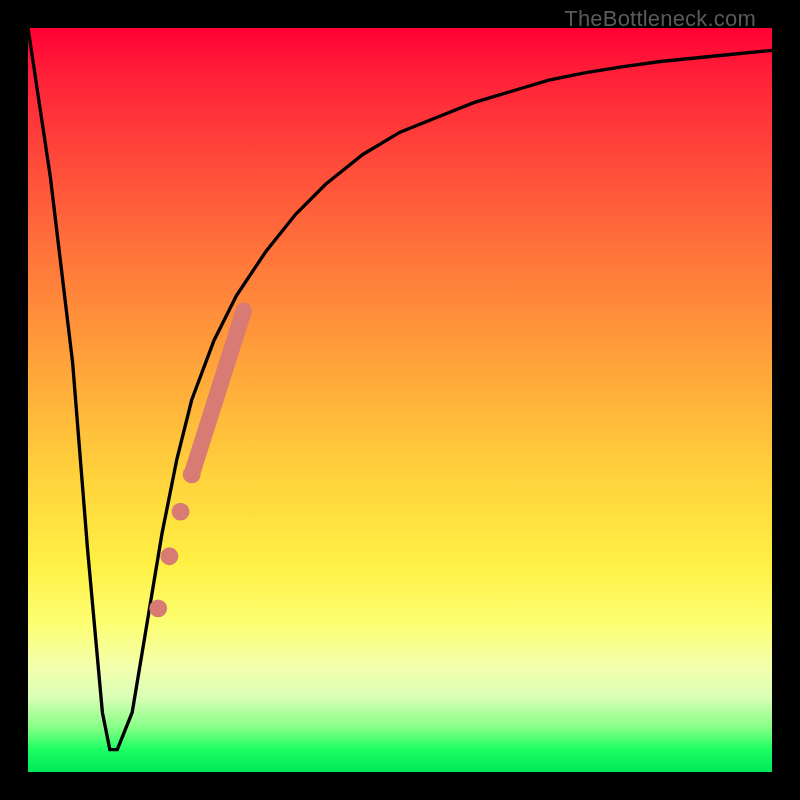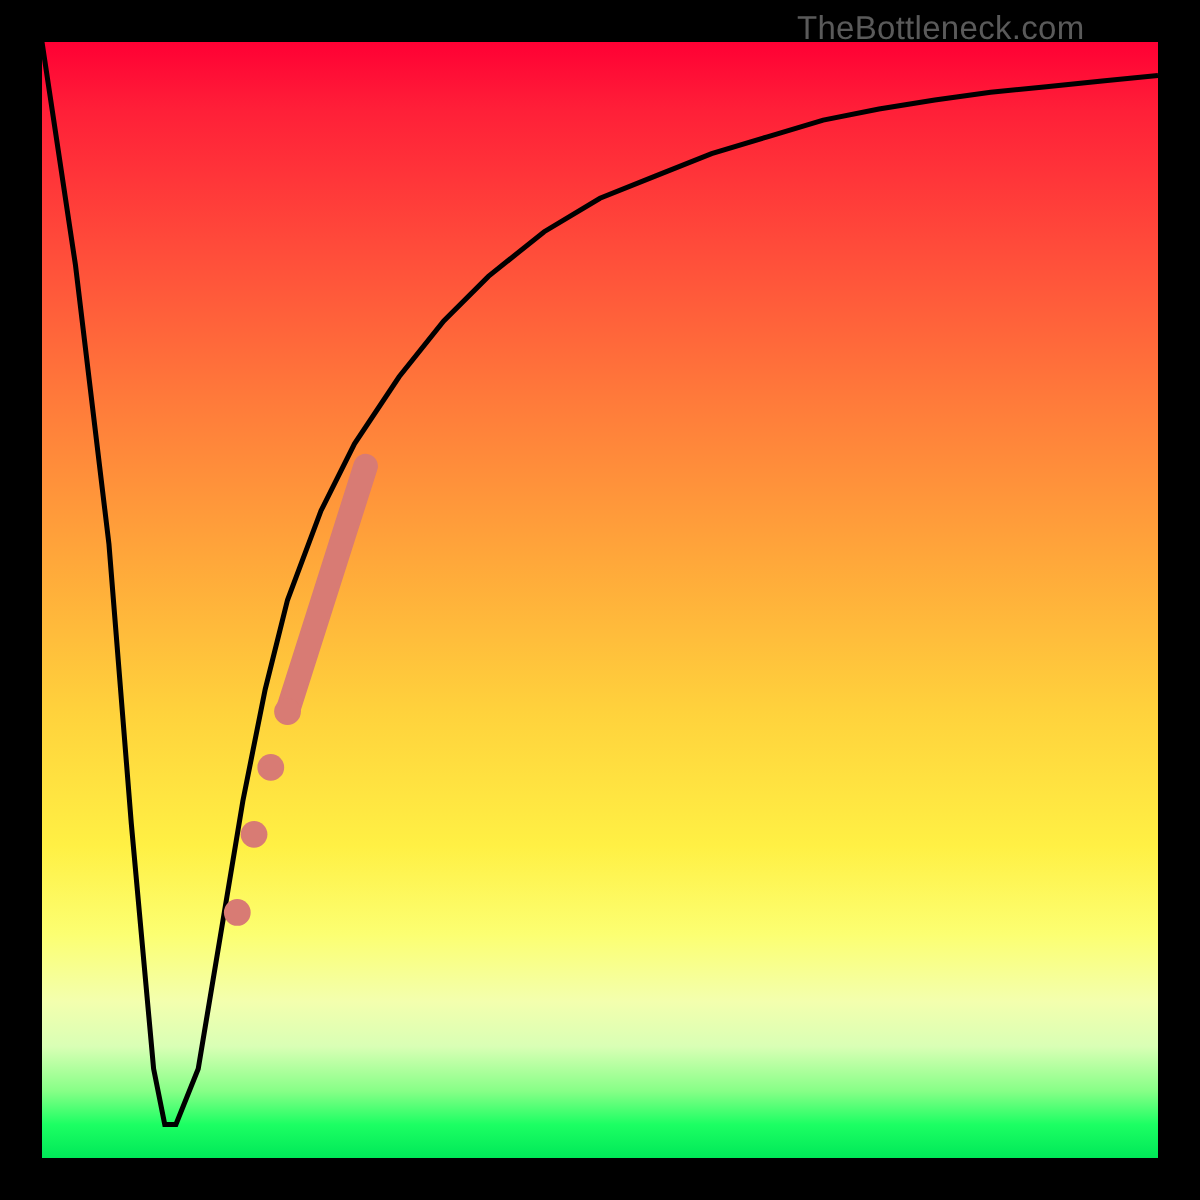--- a/index.html
+++ b/index.html
@@ -9,20 +9,21 @@
     height: 800px;
     overflow: hidden;
     background: #000;
     font-family: Arial, Helvetica, sans-serif;
   }
   .frame {
     position: relative;
     width: 743px;
     height: 800px;
     background: #000;
+    padding-left: 33px;
   }
   .plot-area {
     position: absolute;
     left: 28px;
     top: 28px;
     width: 744px;
     height: 744px;
     overflow: hidden;
   }
   .gradient-bg {

